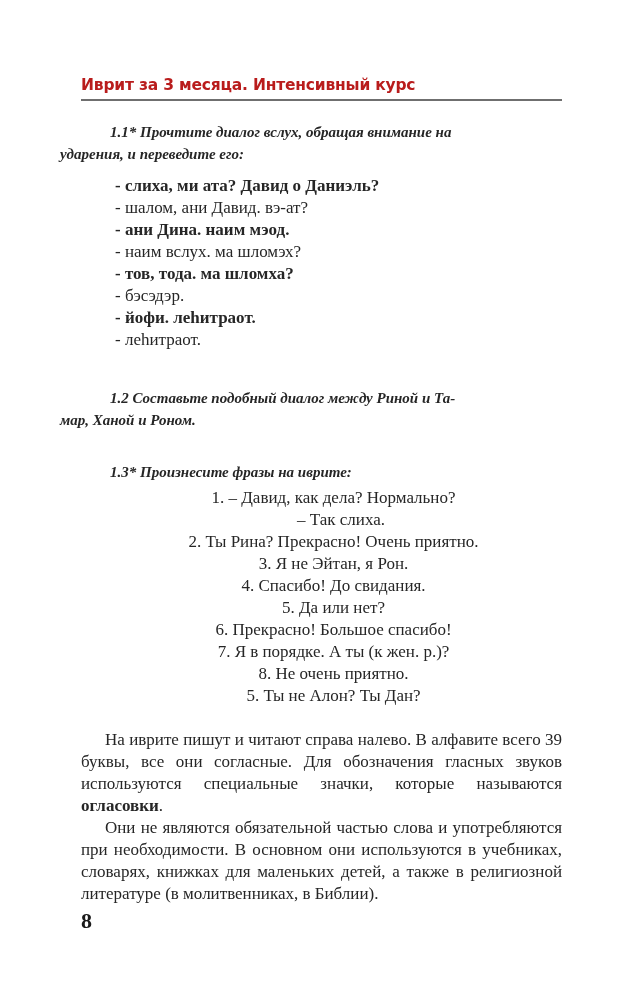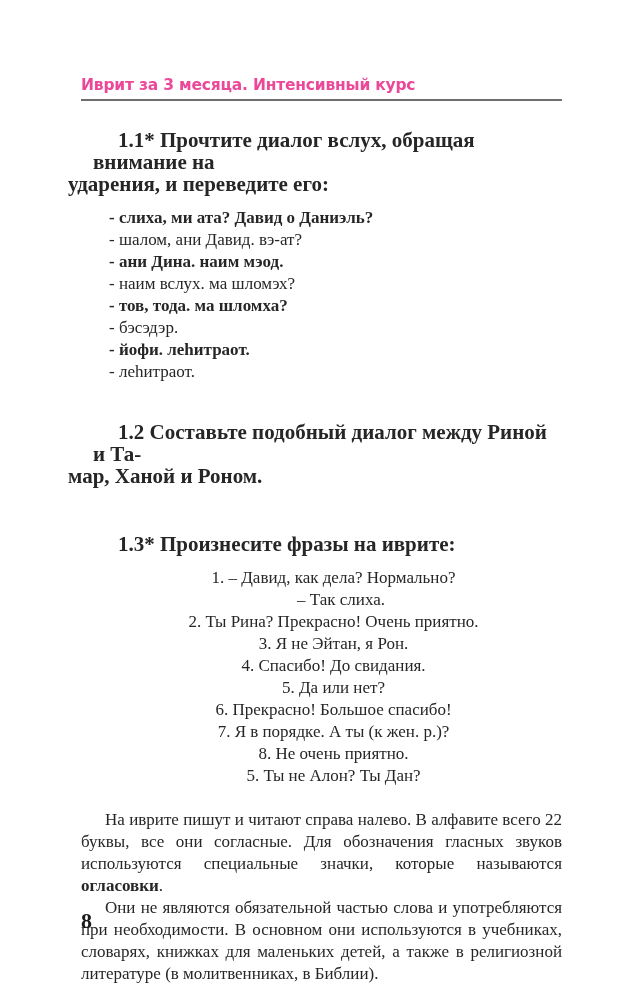--- a/index.html
+++ b/index.html
@@ -1,30 +1,30 @@
 <!DOCTYPE html>
 <html><head>
   <meta charset="utf-8">
   <style>
     html, body { margin: 0; padding: 0; background: #ffffff; }
     body { width: 619px; height: 1000px; position: relative; overflow: hidden; color: #1f1f1f; }
     .running-head {
       position: absolute; left: 81px; top: 76px; width: 480px;
       font-family: "DejaVu Sans", sans-serif; font-weight: bold; font-size: 15.5px;
-      letter-spacing: -0.2px; color: #ec4899;
+      letter-spacing: -0.2px; color: #b91c1c;
     }
     .rule {
       position: absolute; left: 81px; top: 99px; width: 481px; height: 2px; background: #6f6f6f;
     }
     .content {
       position: absolute; left: 81px; top: 117px; width: 481px;
       font-family: "Liberation Serif", serif; font-size: 17px; line-height: 22px; color: #262626;
     }
-    .task-title { font-weight: bold; font-size: 21px; text-indent: 25px; margin: 12px; }
-    .dialog { margin: 4px; padding-left: 24px; }
+    .task-title { font-weight: bold; font-size: 15px; text-indent: 25px; margin: 4px; font-style: italic; }
+    .dialog { margin: 10px; padding-left: 24px; }
     .dialog div { height: 22px; white-space: nowrap; }
     .dialog .b { font-weight: bold; }
     .gap { height: 22px; }
     .phrases { margin: 0; padding-left: 24px; text-align: center; }
     .phrases div { height: 22px; white-space: nowrap; }
     .phrases .cont { padding-left: 15px; }
     .para { margin: 0; text-indent: 24px; text-align: justify; }
     .para b { font-weight: bold; }
     .page-number {
       position: absolute; left: 81px; top: 908px;
@@ -77,17 +77,17 @@
       <div>5. Да или нет?</div>
       <div>6. Прекрасно! Большое спасибо!</div>
       <div>7. Я в порядке. А ты (к жен. р.)?</div>
       <div>8. Не очень приятно.</div>
       <div>5. Ты не Алон? Ты Дан?</div>
     </div>
   </section>
 
   <div class="gap"></div>
 
-  <p class="para"><span>На иврите пишут и читают справа налево. В алфавите всего 22 буквы, все они согласные. Для обозначения гласных звуков используются специальные значки, которые называются </span><b>огласовки</b><span>.</span></p>
+  <p class="para"><span>На иврите пишут и читают справа налево. В алфавите всего 39 буквы, все они согласные. Для обозначения гласных звуков используются специальные значки, которые называются </span><b>огласовки</b><span>.</span></p>
   <p class="para">Они не являются обязательной частью слова и употребляются при необходимости. В основном они используются в учебниках, словарях, книжках для маленьких детей, а также в религиозной литературе (в молитвенниках, в Библии).</p>
 </div>
 
 <div class="page-number">8</div>
 
 </body></html>

